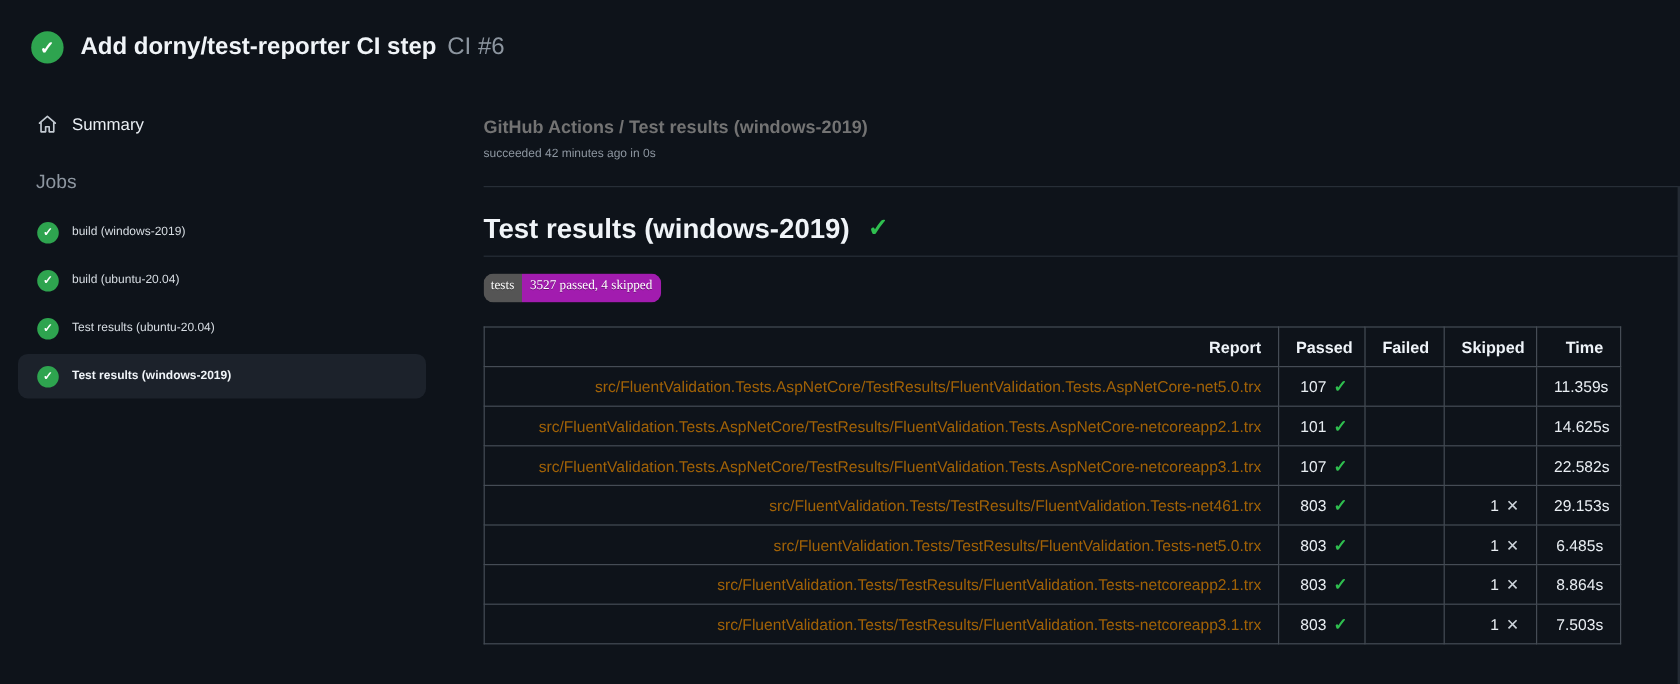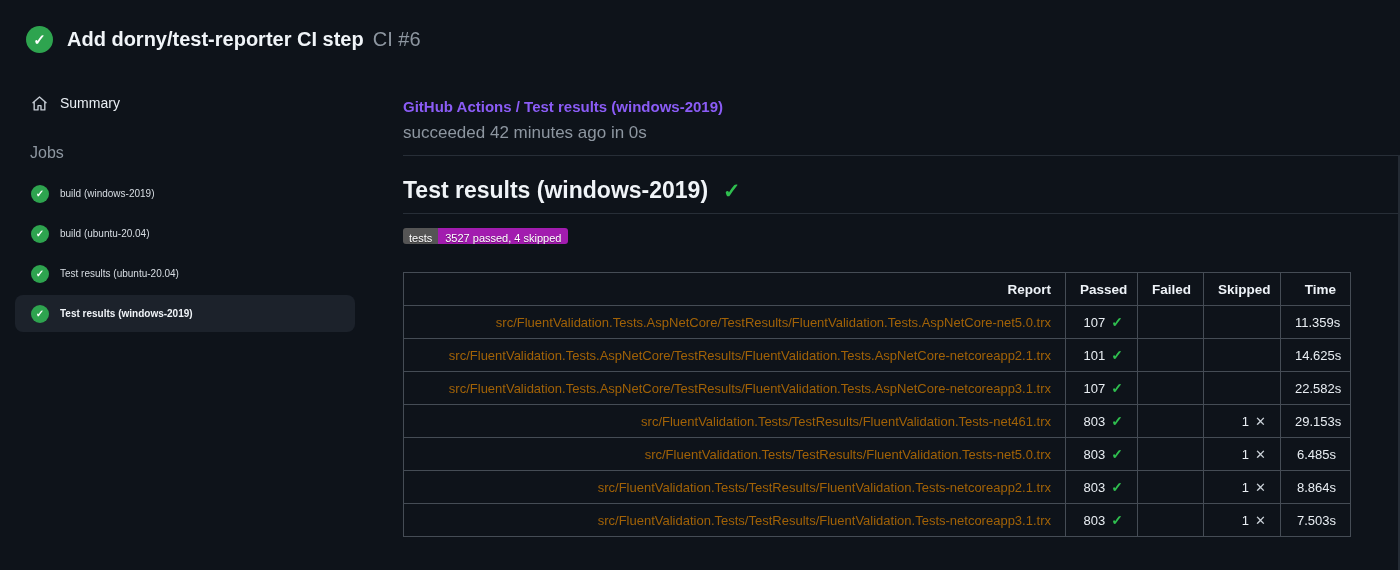--- a/index.html
+++ b/index.html
@@ -23,31 +23,31 @@
   .summary-row .label{font-size:14px;color:#e9eef3;}
   .jobs-label{position:absolute;top:64px;left:30px;font-size:16px;color:#8d96a0;}
   .job-item{position:absolute;left:15px;width:340px;height:37px;border-radius:8px;
             display:flex;align-items:center;gap:11px;padding-left:16px;box-sizing:border-box;cursor:pointer;}
   .job-item .label{font-size:10px;color:#d7dde3;}
   .job-item.selected{background:#1c222b;}
   .job-item.selected .label{font-weight:bold;color:#f0f4f8;}
   .job-1{top:95px}.job-2{top:135px}.job-3{top:175px}.job-4{top:215px}
   
   .main{position:absolute;left:403px;top:80px;width:997px;height:490px;}
-  .check-title{position:absolute;top:18px;left:0;font-size:15px;font-weight:bold;color:#8b5cf6;}
-  .check-sub{position:absolute;top:43px;left:0;font-size:17px;color:#8d96a0;}
+  .check-title{position:absolute;top:18px;left:0;font-size:15px;font-weight:bold;color:#737373;}
+  .check-sub{position:absolute;top:43px;left:0;font-size:10px;color:#8d96a0;}
   .divider{position:absolute;left:0;right:0;height:0;border-top:1px solid #272e37;}
   .div-1{top:75px}.div-2{top:133px}
   .section-heading{position:absolute;top:97px;left:0;font-size:23px;font-weight:bold;color:#f0f4f8;
                    display:flex;align-items:center;}
   .heading-check{color:#2fbf4f;font-size:21px;font-weight:bold;margin-left:15px;}
   .edge-line{position:absolute;right:0;top:155px;bottom:0;width:2px;background:#242b34;}
   
-  .badge{position:absolute;top:148px;left:0;display:inline-flex;height:16px;border-radius:3px;overflow:hidden;
-         font-family:Liberation Sans, sans-serif;font-size:11px;color:#ffffff;line-height:20px;
+  .badge{position:absolute;top:148px;left:0;display:inline-flex;height:24px;border-radius:8px;overflow:hidden;
+         font-family:Liberation Serif, serif;font-size:11px;color:#ffffff;line-height:20px;
          text-shadow:0 1px 0 rgba(1,1,1,0.35);cursor:pointer;}
   .badge-label{background:#555555;padding:0 6px;}
   .badge-msg{background:#a21caf;padding:0 7px;}
   
   .results-table{position:absolute;top:192px;left:0;border-collapse:collapse;table-layout:fixed;width:947px;
                  font-size:13px;}
   .results-table th,.results-table td{border:1px solid #454c55;height:33px;padding:0 14px;
                  overflow:hidden;white-space:nowrap;box-sizing:border-box;text-align:right;}
   .results-table th{font-weight:bold;color:#eef3f8;font-size:13.5px;}
   .th-report{text-align:left;}

